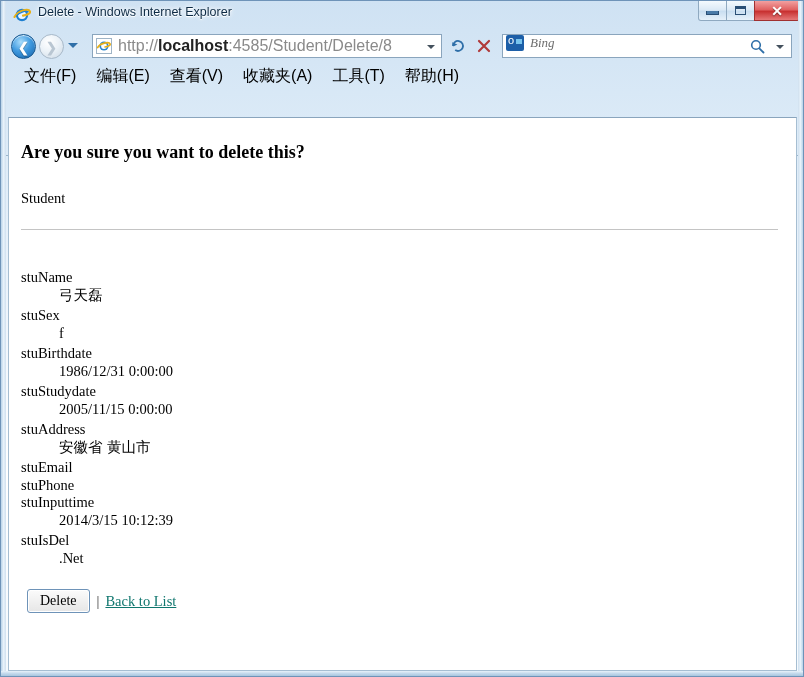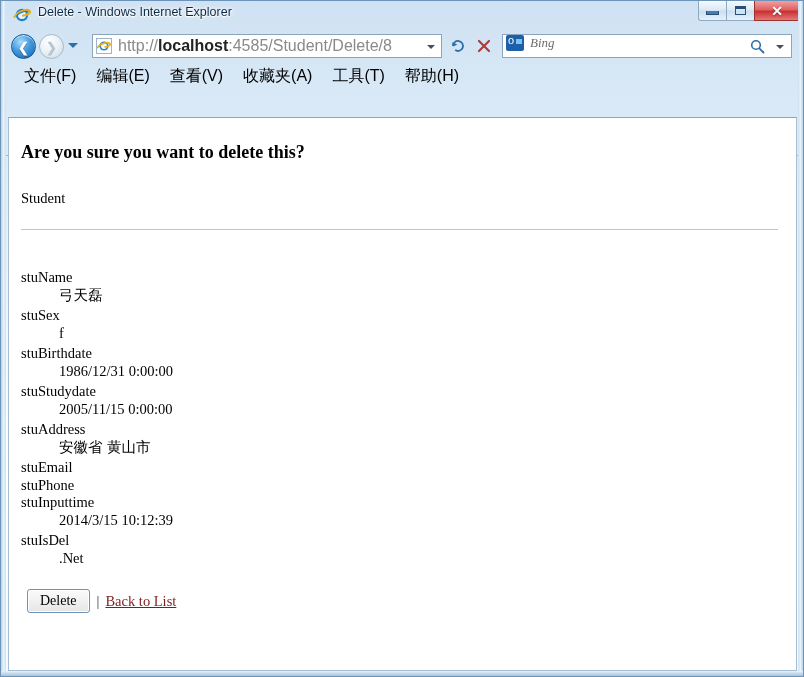--- a/index.html
+++ b/index.html
@@ -411,21 +411,21 @@
     box-shadow: inset 0 0 0 1px #ffffff;
     color: #000000;
   }
   .sep-pipe {
     margin: 0 6px 0 7px;
     font-size: 14.5px;
     color: #333333;
   }
   a.backlist {
     font-size: 14.5px;
-    color: #7f1d1d;
+    color: #0f766e;
     text-decoration: underline;
     font-family: "Liberation Serif", serif;
   }
 </style>
 </head>
 <body>
 
 <div class="window">
 
   <div class="titlebar">

